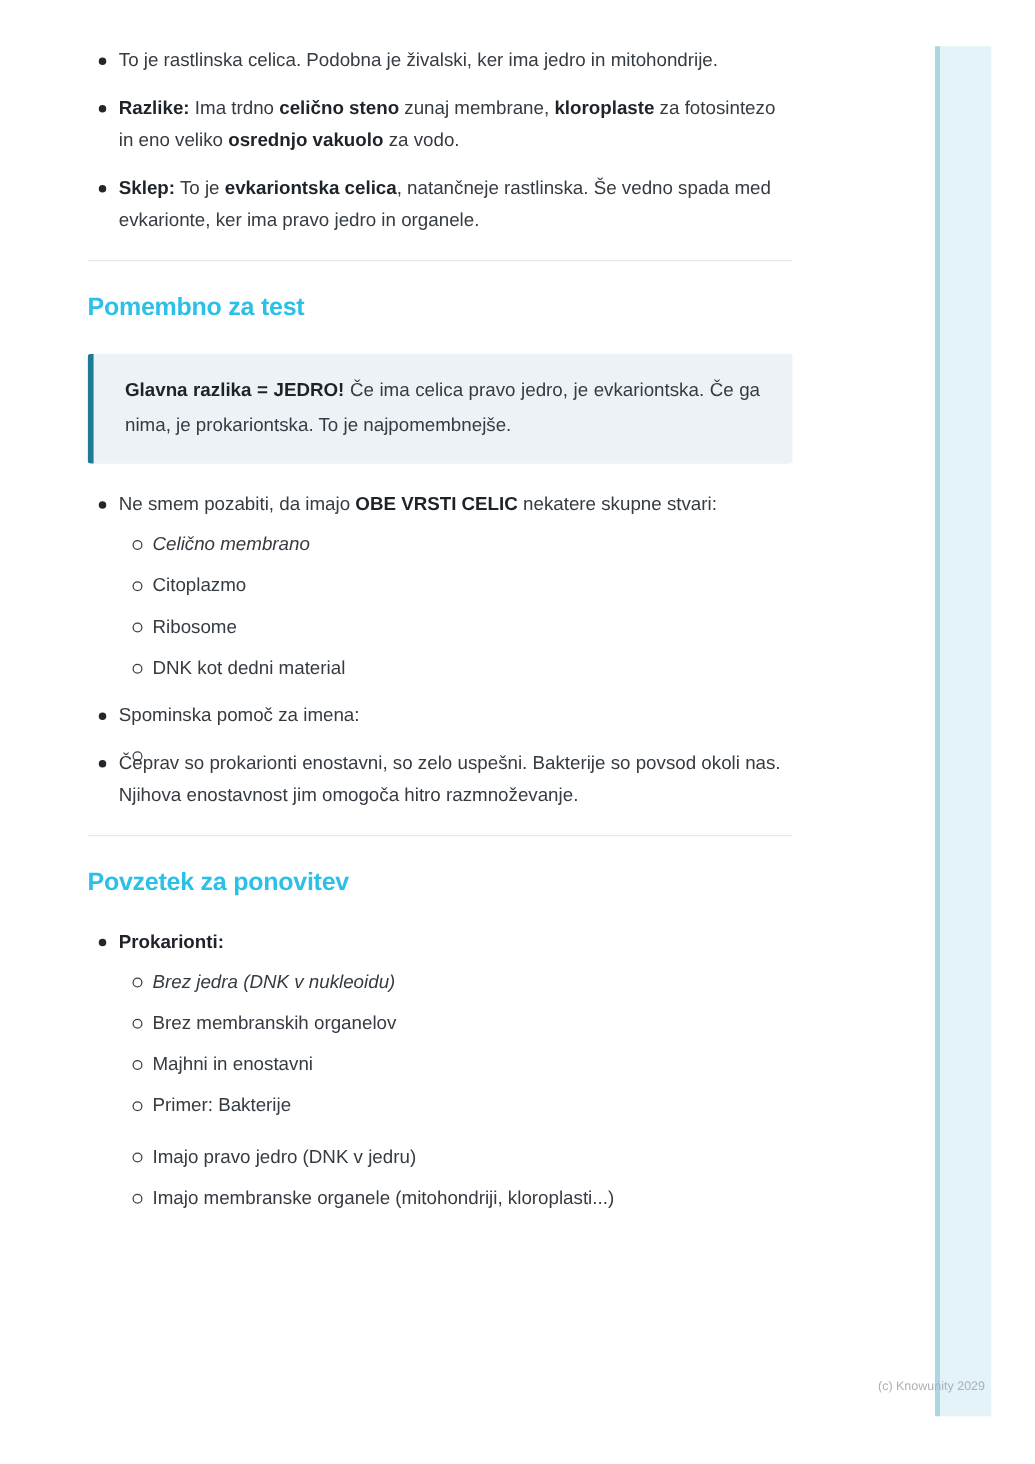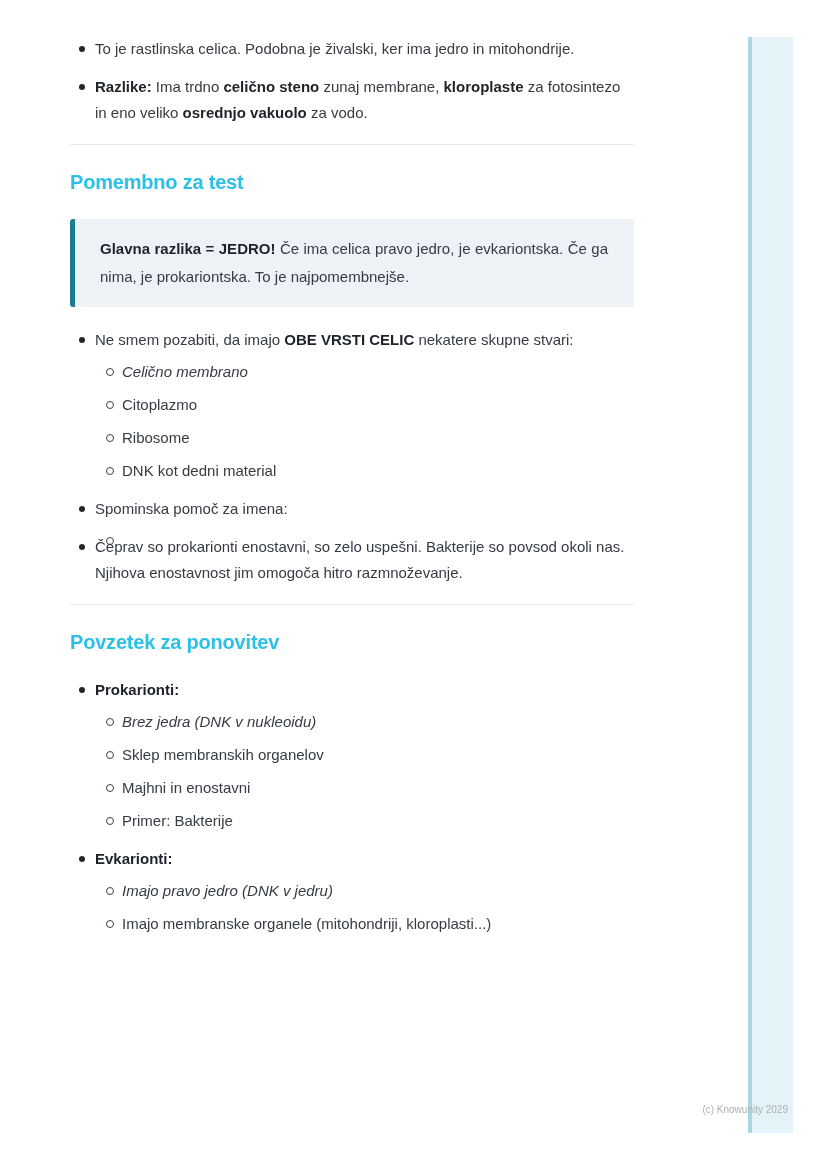--- a/index.html
+++ b/index.html
@@ -61,20 +61,21 @@
     font-size:10px;line-height:13px;color:var(--watermark);z-index:2;
   }
 </style>
 </head>
 <body>
 
 <div class="content">
     <div class="list">
       <div class="li l1"><span class="mark dot"></span><span>To je rastlinska celica. Podobna je živalski, ker ima jedro in mitohondrije.</span></div>
       <div class="li l1"><span class="mark dot"></span><span><b>Razlike:</b> Ima trdno <b>celično steno</b> zunaj membrane, <b>kloroplaste</b> za fotosintezo in eno veliko <b>osrednjo vakuolo</b> za vodo.</span></div>
+      <div class="li l1"><span class="mark dot"></span><span><b>Sklep:</b> To je <b>evkariontska celica</b>, natančneje rastlinska. Še vedno spada med evkarionte, ker ima pravo jedro in organele.</span></div>
     </div>
     <div class="divider"></div>
     <h2 class="section-heading">Pomembno za test</h2>
     <div class="callout">
       <p><b>Glavna razlika = JEDRO!</b> Če ima celica pravo jedro, je evkariontska. Če ga nima, je prokariontska. To je najpomembnejše.</p>
     </div>
     <div class="list">
       <div class="li l1"><span class="mark dot"></span><span>Ne smem pozabiti, da imajo <b>OBE VRSTI CELIC</b> nekatere skupne stvari:</span></div>
       <div class="li l2"><span class="mark ring"></span><span>Celično membrano</span></div>
       <div class="li l2"><span class="mark ring"></span><span>Citoplazmo</span></div>
@@ -82,24 +83,23 @@
       <div class="li l2"><span class="mark ring"></span><span>DNK kot dedni material</span></div>
       <div class="li l1"><span class="mark dot"></span><span>Spominska pomoč za imena:</span></div>
       <div class="li l2"><span class="mark ring"></span></div>
       <div class="li l1"><span class="mark dot"></span><span>Čeprav so prokarionti enostavni, so zelo uspešni. Bakterije so povsod okoli nas. Njihova enostavnost jim omogoča hitro razmnoževanje.</span></div>
     </div>
     <div class="divider"></div>
     <h2 class="section-heading">Povzetek za ponovitev</h2>
     <div class="list">
       <div class="li l1"><span class="mark dot"></span><span><b>Prokarionti:</b></span></div>
       <div class="li l2 gap"><span class="mark ring"></span><span>Brez jedra (DNK v nukleoidu)</span></div>
-      <div class="li l2"><span class="mark ring"></span><span>Sklep membranskih organelov</span></div>
+      <div class="li l2"><span class="mark ring"></span><span>Brez membranskih organelov</span></div>
       <div class="li l2"><span class="mark ring"></span><span>Majhni in enostavni</span></div>
       <div class="li l2"><span class="mark ring"></span><span>Primer: Bakterije</span></div>
-      <div class="li l1"><span class="mark dot"></span><span><b>Evkarionti:</b></span></div>
       <div class="li l2 gap"><span class="mark ring"></span><span>Imajo pravo jedro (DNK v jedru)</span></div>
       <div class="li l2"><span class="mark ring"></span><span>Imajo membranske organele (mitohondriji, kloroplasti...)</span></div>
     </div>
   </div>
 
 <div class="strip"></div>
 
 <div class="watermark">(c) Knowunity 2029</div>
 
 </body></html>

